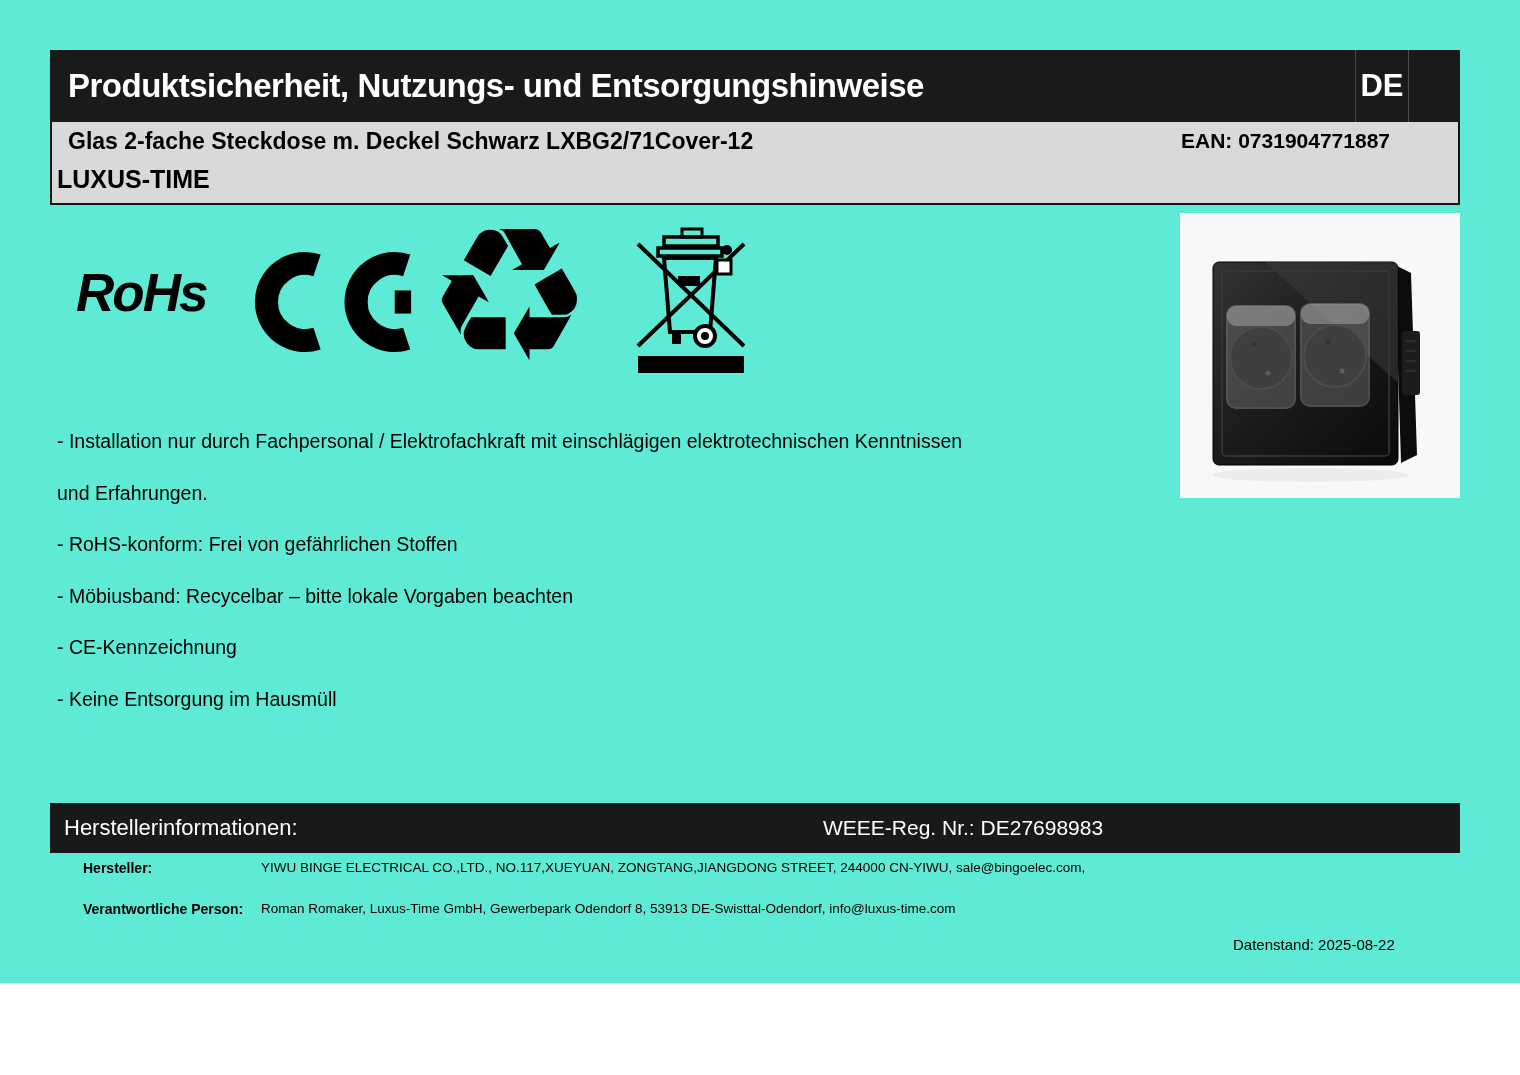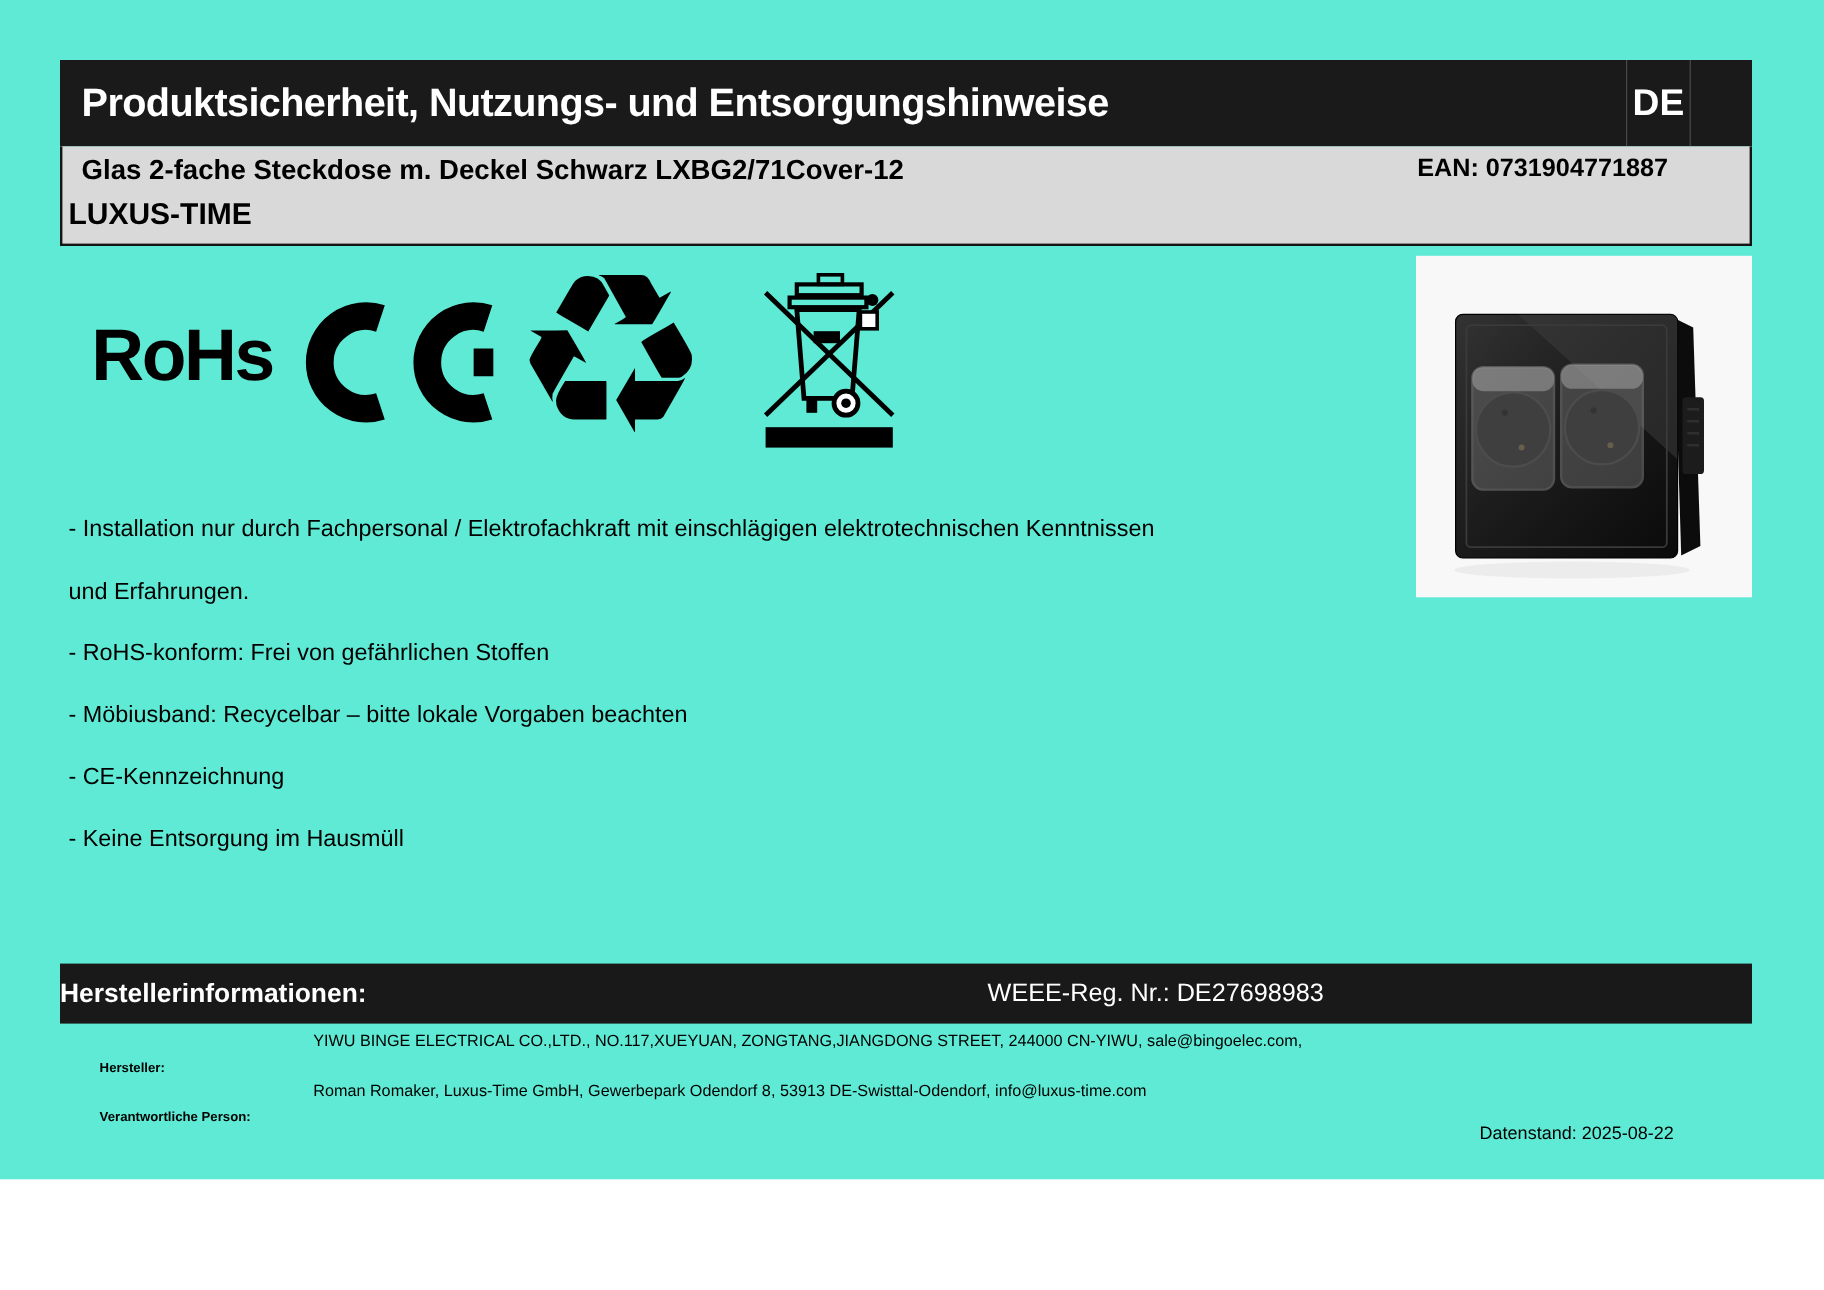--- a/index.html
+++ b/index.html
@@ -21,41 +21,41 @@
   }
   
   .bar-sub{
     position:absolute; left:50px; top:122px; width:1410px; height:83px;
     background:#d9d9d9; border:2px solid #141414; border-top:none; box-sizing:border-box;
   }
   .product-name{ position:absolute; left:16px; top:6px;  font-size:23px; font-weight:bold; }
   .brand-name  { position:absolute; left:5px;  top:43px; font-size:25px; font-weight:bold; }
   .ean         { position:absolute; left:1129px; top:7px; font-size:21px; font-weight:bold; }
   
-  .rohs{ position:absolute; left:76px; top:266px; font-size:61px; font-weight:bold; letter-spacing:-2px; line-height:1; }
+  .rohs{ position:absolute; left:76px; top:266px; font-size:53px; font-weight:bold; letter-spacing:-2px; line-height:1;font-style:italic; }
   .ce-mark{ position:absolute; left:254px; top:249px; }
   .recycle{
     position:absolute; left:420px; top:212px; width:178px; height:168px;
     display:flex; align-items:center; justify-content:center;
     font-family:"DejaVu Sans",sans-serif; font-size:186px; line-height:1; color:#000;
   }
   .weee{ position:absolute; left:632px; top:224px; }
   
   .photo{ position:absolute; left:1180px; top:213px; width:280px; height:285px; }
   
   .notes{ position:absolute; left:57px; top:408px; width:1040px; font-size:19.5px; }
   .notes .line{ height:35.5px; line-height:35.5px; white-space:nowrap;margin-top:16px; }
   
   .bar-bottom{
     position:absolute; left:50px; top:803px; width:1410px; height:50px;
     background:#191919; color:#fff; display:flex; align-items:center;
   }
-  .bar-bottom .sec-title{ font-size:22px;font-weight:bold; }
+  .bar-bottom .sec-title{ margin-left:14px; font-size:22px; }
   .bar-bottom .weee-reg{ position:absolute; left:773px; font-size:21px; }
-  .info-label{ position:absolute; font-size:11px; font-weight:bold; white-space:nowrap;margin-top:24px; }
+  .info-label{ position:absolute; font-size:14px; font-weight:bold; white-space:nowrap; }
   .info-value{ position:absolute; font-size:13.5px; white-space:nowrap; }
   .row1{ top:860px; } .row2{ top:901px; }
   .lbl{ left:83px; } .val{ left:261px; }
   .date-note{ position:absolute; left:1233px; top:936px; font-size:15px; }
 </style>
 </head>
 <body>
 
 <div id="page">
 

